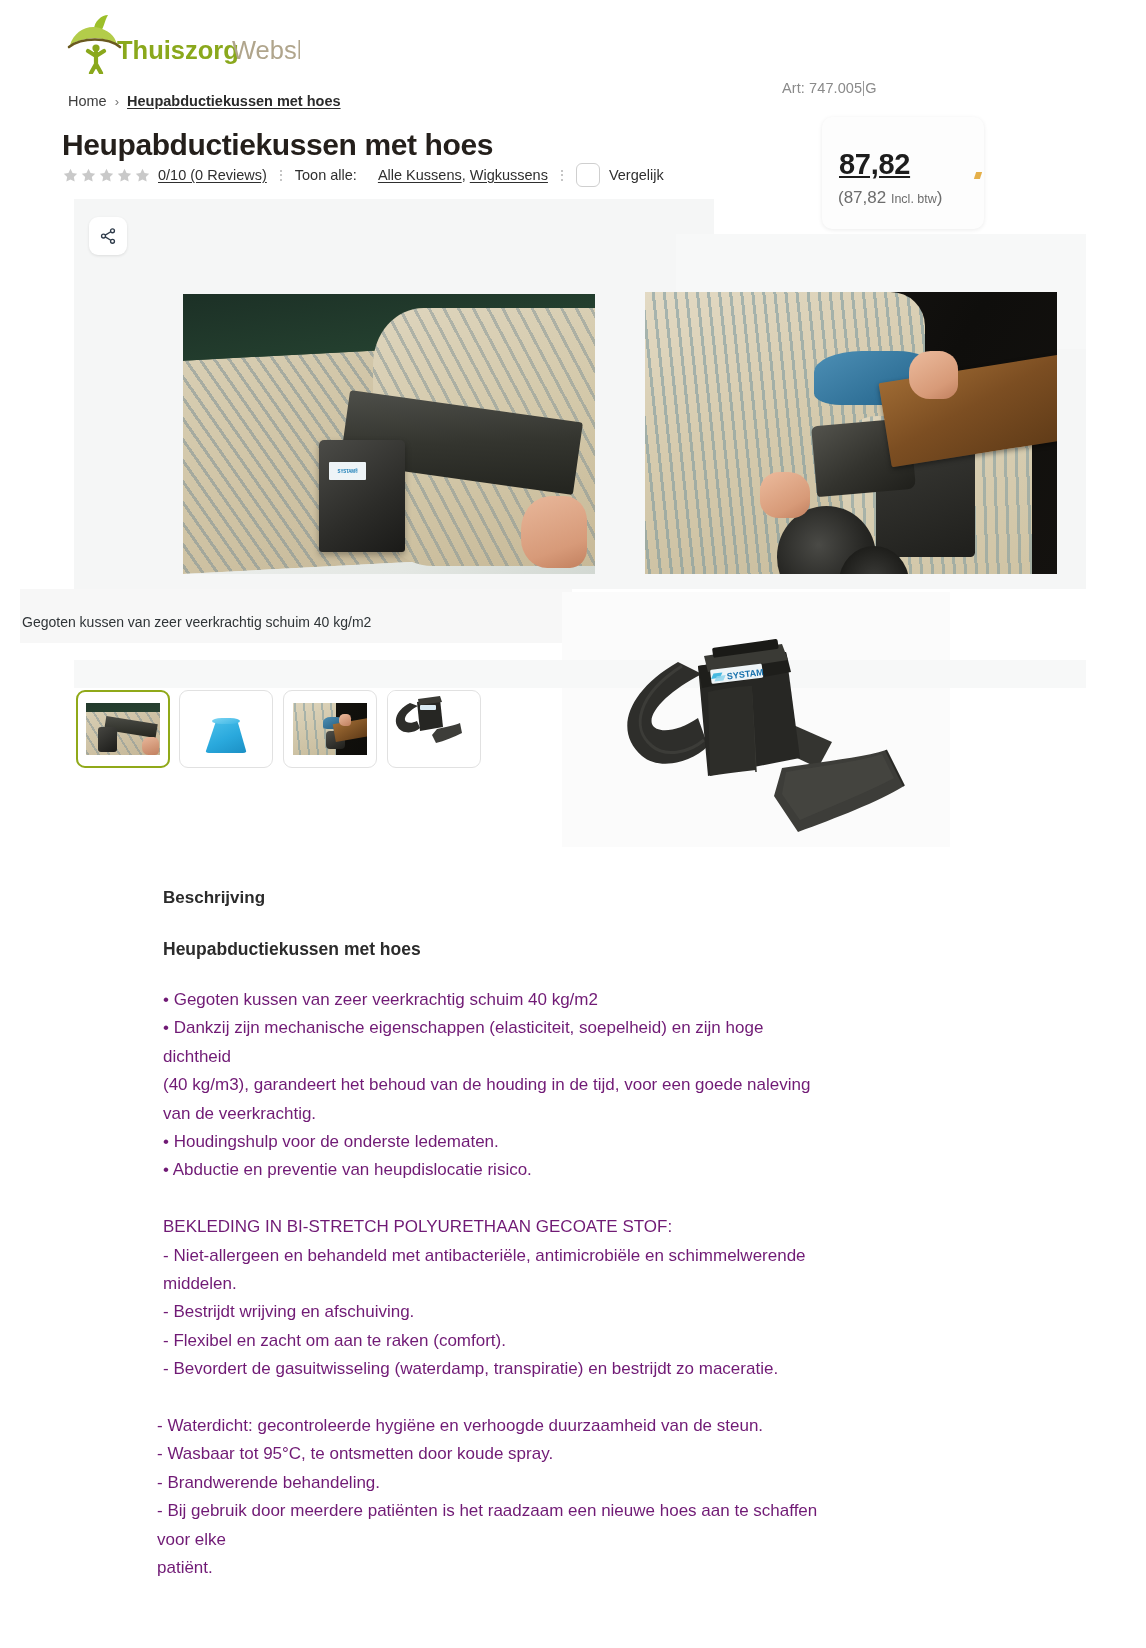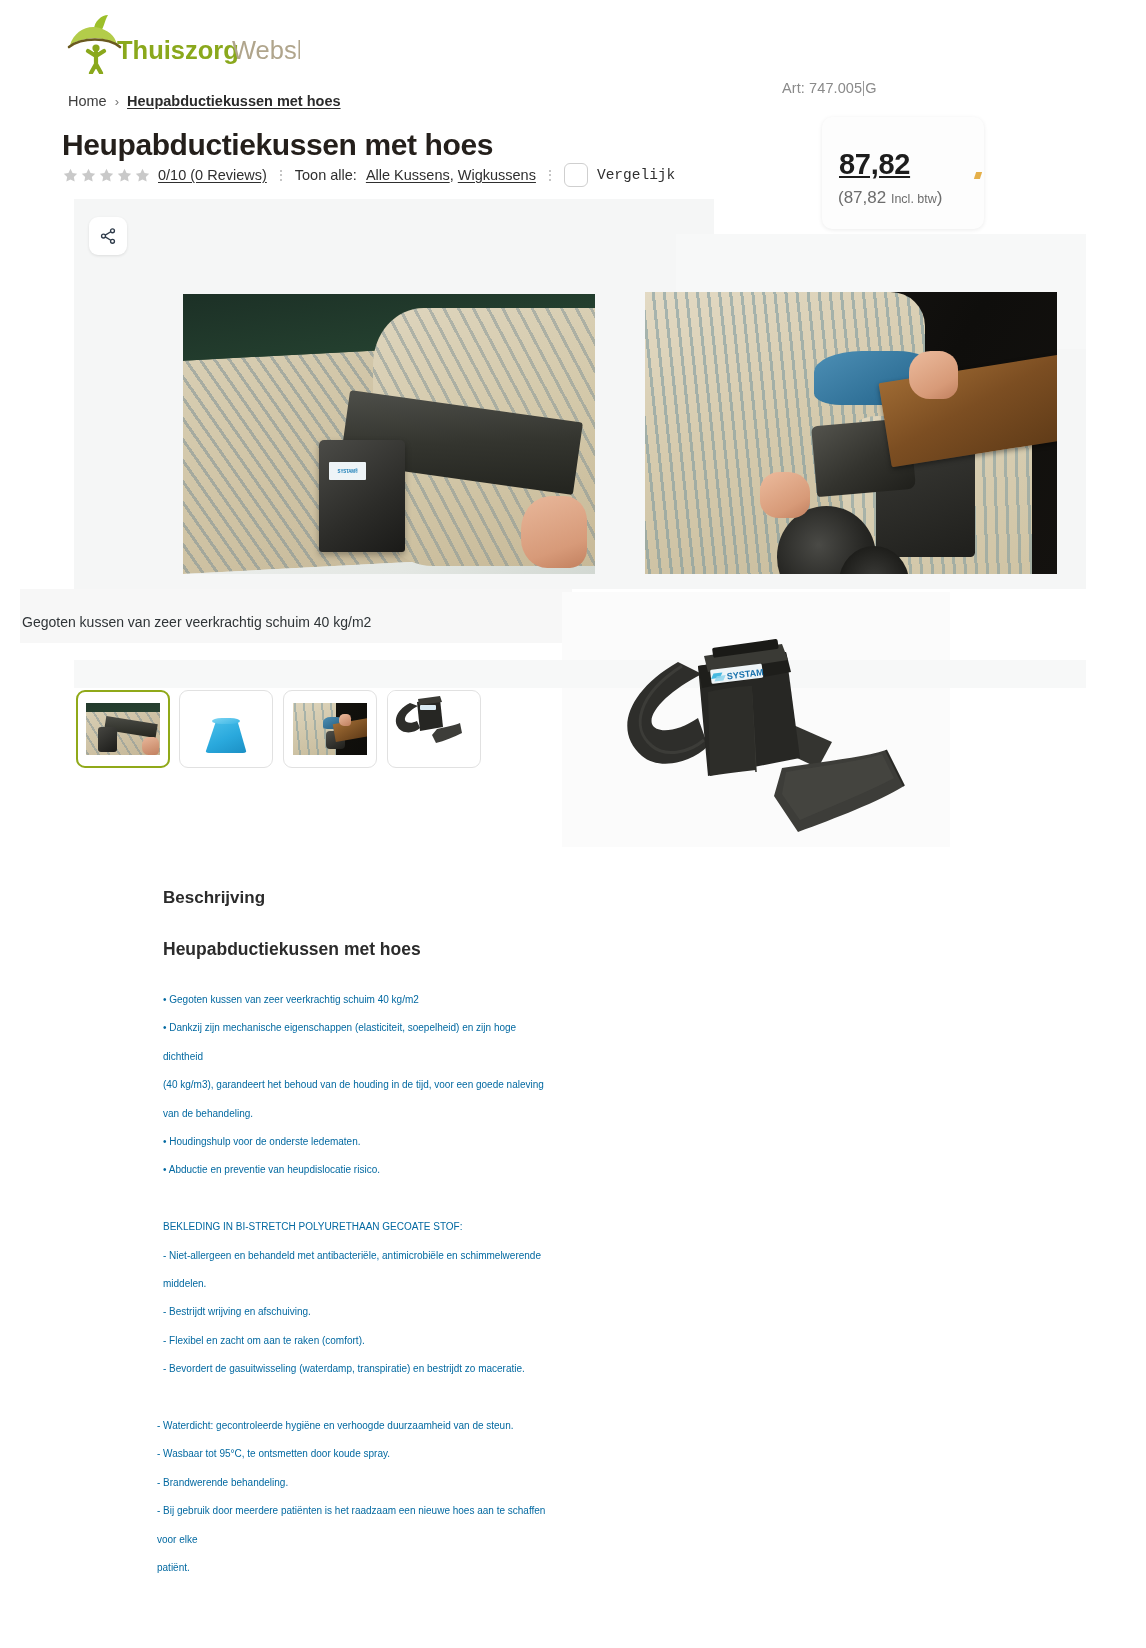--- a/index.html
+++ b/index.html
@@ -85,34 +85,34 @@
     text-underline-offset: 2px;
   }
   .dot-sep {
     width: 14px; height: 18px;
     margin: 0 7px;
     display: flex; flex-direction: column;
     align-items: center; justify-content: center;
     gap: 2.5px;
   }
   .dot-sep i { width: 2px; height: 2px; background: #b2b2b2; border-radius: 50%; display: block; }
-  .toon-label { margin-right: 9px; }
+  .toon-label { margin-right: 21px; }
   .cat-link {
     color: #2f2f2f;
     text-decoration: underline;
     text-underline-offset: 2px;
   }
   .compare-box {
     width: 24px; height: 24px;
     border: 1.5px solid #cfcfcf;
     border-radius: 6px;
     background: #fff;
     margin-right: 9px;
   }
-  .compare-label { color: #2f2f2f; font-family: Liberation Mono, monospace; }
+  .compare-label { color: #2f2f2f; }
 
   
   .price-card {
     position: absolute;
     left: 822px; top: 117px;
     width: 162px; height: 112px;
     background: #fdfdfd;
     border-radius: 10px;
     box-shadow: 0 1px 4px rgba(0,0,0,.08);
   }
@@ -419,23 +419,23 @@
     font-size: 17px; font-weight: 700;
     color: #2b2b2b;
     margin-bottom: 31px;
   }
   .desc-h2 {
     font-size: 17.5px; font-weight: 700;
     color: #2b2b2b;
     margin-bottom: 26px;
   }
   .desc-body {
-    font-size: 10px;
+    font-size: 17px;
     line-height: 28.4px;
-    color: #0369a1;
+    color: #701a75;
   }
   .desc-body p { margin: 0; }
   .desc-body p.blank { height: 28.4px; }
   .desc-body p.neg { margin-left: -6px; }
 </style>
 </head>
 <body>
 
 <div class="page">
 
@@ -639,21 +639,21 @@
   </div>
 
   <div class="desc">
     <div class="desc-h1">Beschrijving</div>
     <div class="desc-h2">Heupabductiekussen met hoes</div>
     <div class="desc-body" id="desc-body">
         <p>• Gegoten kussen van zeer veerkrachtig schuim 40 kg/m2</p>
         <p>• Dankzij zijn mechanische eigenschappen (elasticiteit, soepelheid) en zijn hoge</p>
         <p>dichtheid</p>
         <p>(40 kg/m3), garandeert het behoud van de houding in de tijd, voor een goede naleving</p>
-        <p>van de behandeling.</p>
+        <p>van de veerkrachtig.</p>
         <p>• Houdingshulp voor de onderste ledematen.</p>
         <p>• Abductie en preventie van heupdislocatie risico.</p>
         <p class="blank"></p>
         <p>BEKLEDING IN BI-STRETCH POLYURETHAAN GECOATE STOF:</p>
         <p>- Niet-allergeen en behandeld met antibacteriële, antimicrobiële en schimmelwerende</p>
         <p>middelen.</p>
         <p>- Bestrijdt wrijving en afschuiving.</p>
         <p>- Flexibel en zacht om aan te raken (comfort).</p>
         <p>- Bevordert de gasuitwisseling (waterdamp, transpiratie) en bestrijdt zo maceratie.</p>
         <p class="blank"></p>

